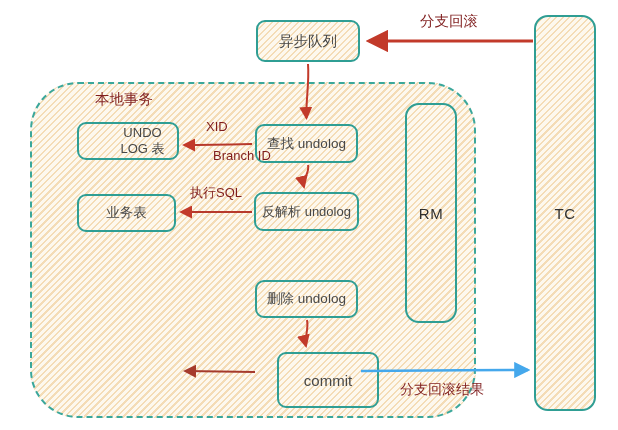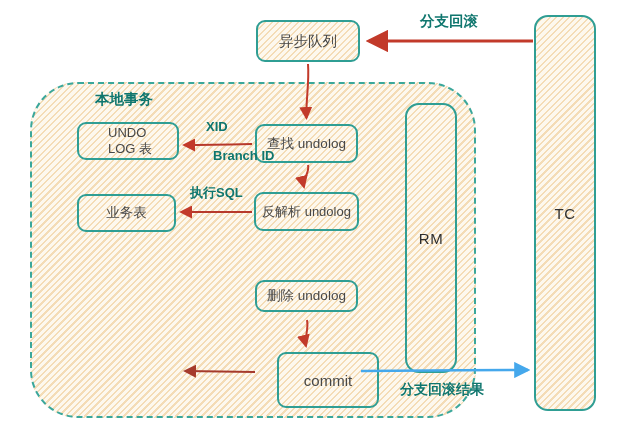--- a/index.html
+++ b/index.html
@@ -12,40 +12,41 @@
   }
 
   .node{
     position:absolute;
     border:2.3px solid #2f9e94;
     border-radius:9px;
     display:flex;align-items:center;justify-content:center;
     color:#474747;font-size:13.5px;
     box-sizing:border-box;
     z-index:2;
+    text-align:center;
   }
 
   .container-dashed{
     position:absolute;
     left:30px;top:82px;width:446px;height:336px;
     border:2px dashed #3aa79b;
     border-radius:48px;
     box-sizing:border-box;
     z-index:1;
   }
 
   .pill{
     border-radius:14px;
     font-weight:normal;font-size:15px;color:#2e2e2e;
     letter-spacing:0.5px;
   }
 
   .lbl{
     position:absolute;
-    font-weight:bold;color:#0f766e;
+    font-weight:normal;color:#7f1d1d;
     z-index:6;white-space:nowrap;
   }
 
   
   .cylinder{position:absolute;left:76px;top:337px;width:103px;height:82px;z-index:2;}
   .cyl-body{
     position:absolute;left:0;right:0;top:12px;bottom:0;
     border:2.5px solid #2f9e94;border-top:none;
     border-bottom-left-radius:50% 20px;
     border-bottom-right-radius:50% 20px;
@@ -84,30 +85,30 @@
   </div>
 
   <div class="node hatch" style="left:77px;top:194px;width:99px;height:38px;">
     <span>业务表</span>
   </div>
 
   <div class="node hatch" style="left:254px;top:192px;width:105px;height:39px;font-size:13px;">
     <span>反解析 undolog</span>
   </div>
 
-  <div class="node hatch" style="left:255px;top:280px;width:103px;height:32px;">
+  <div class="node hatch" style="left:255px;top:280px;width:103px;height:38px;">
     <span>删除 undolog</span>
   </div>
 
   <div class="node hatch" style="left:257px;top:352px;width:102px;height:56px;font-size:15px;margin-left:20px;">
     <span>commit</span>
   </div>
 
 
-  <div class="node pill hatch" style="left:405px;top:103px;width:52px;height:270px;">
+  <div class="node pill hatch" style="left:405px;top:103px;width:52px;height:220px;">
     <span>RM</span>
   </div>
 
   <div class="node pill hatch" style="left:534px;top:15px;width:62px;height:396px;">
     <span>TC</span>
   </div>
 
   <svg id="arrows" width="618" height="430">
     <defs>
       <marker id="head-red" viewBox="0 0 10 10" refX="8.5" refY="5" markerWidth="6.5" markerHeight="6.5" orient="auto">

